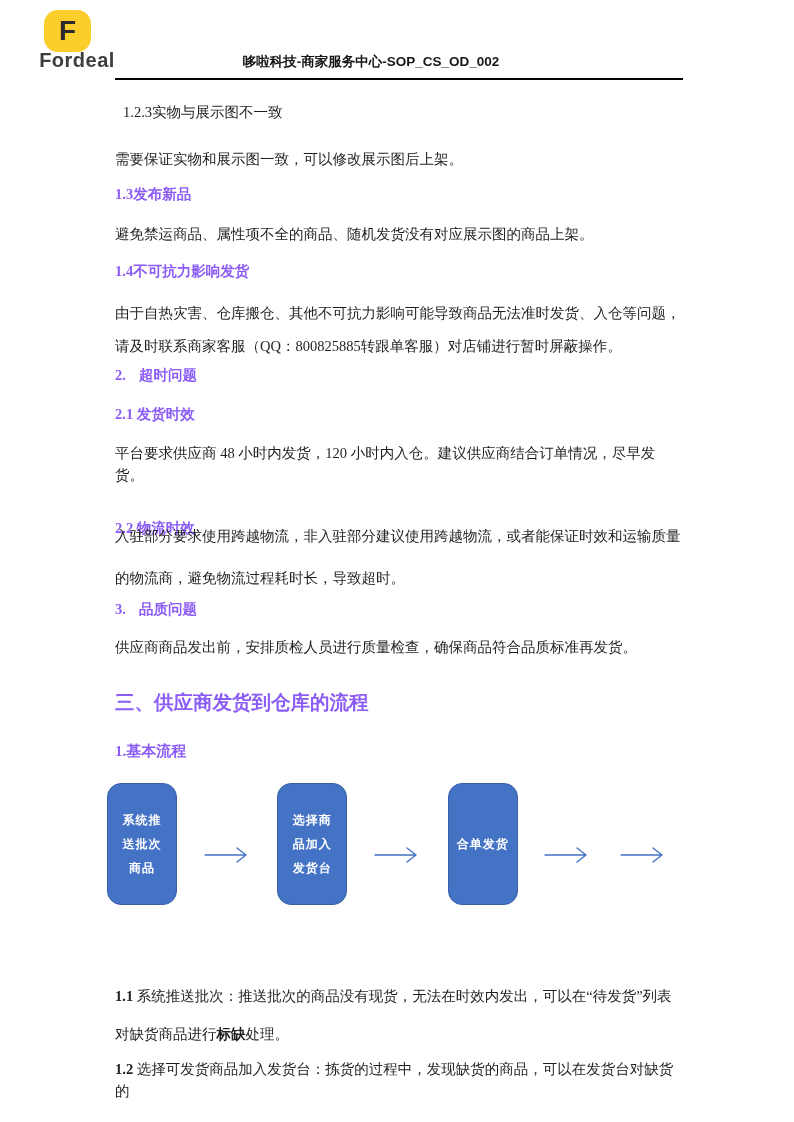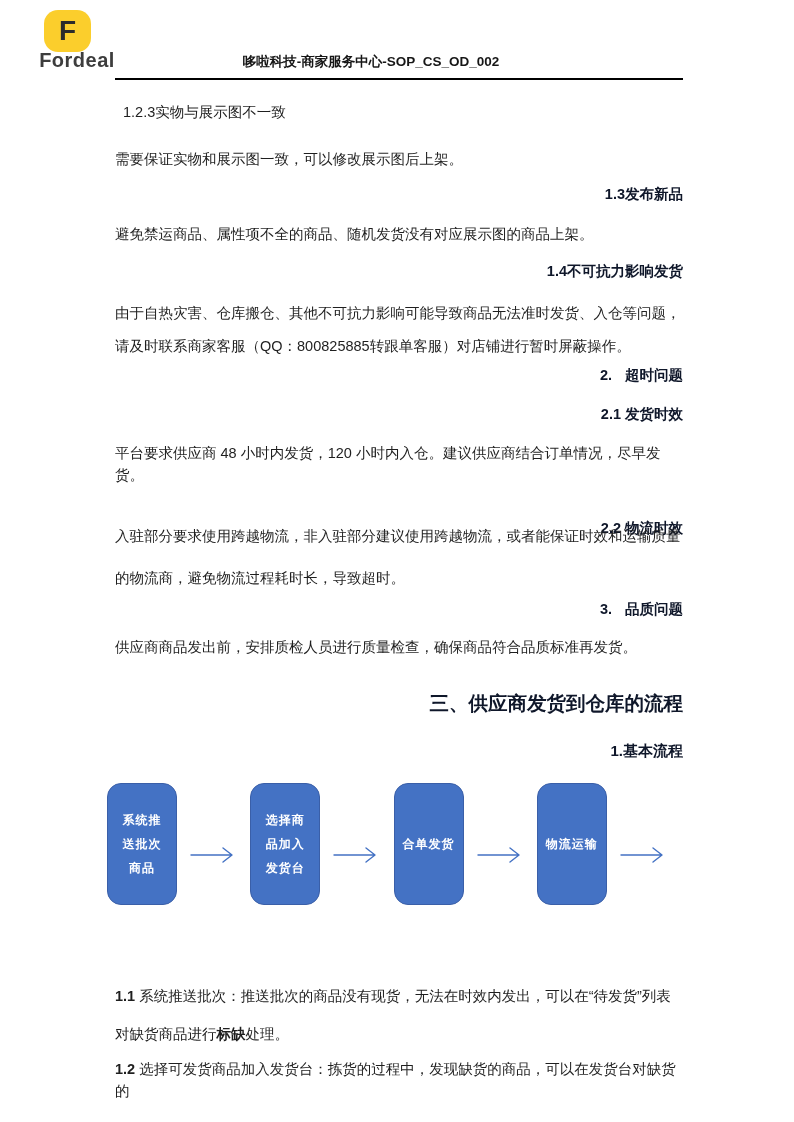--- a/index.html
+++ b/index.html
@@ -2,23 +2,23 @@
 <html><head>
 <meta charset="utf-8">
 <style>
   html,body{margin:0;padding:0;}
   body{
     width:794px;height:1122px;position:relative;background:#ffffff;
     font-family:"Liberation Sans","DejaVu Sans",sans-serif;
     color:#1d1d1f;overflow:hidden;
   }
   .abs{position:absolute;}
-  .para{position:absolute;left:115px;width:568px;font-size:14.5px;line-height:22px;color:#1f1f1f;}
+  .para{position:absolute;left:115px;width:568px;font-size:14.5px;line-height:22px;color:#1f1f1f;font-family:Liberation Serif, serif;}
   .b{font-weight:700;}
-  .hd{font-weight:700;color:#0f172a;text-align:right;}
+  .hd{font-weight:700;color:#8b5cf6;}
   .lh33{line-height:33px;}
   .lh42{line-height:42px;}
   .lh38{line-height:38px;}
   .num{display:inline-block;margin-right:13px;}
 
   
   .logo-icon{
     left:44px;top:10px;width:47px;height:42px;background:#FBCE2C;border-radius:14px;
     display:flex;align-items:center;justify-content:center;
   }
@@ -99,23 +99,20 @@
   </div>
   <svg class="farrow" width="51" height="124" viewBox="0 0 51 124">
     <path d="M3 72 H43 M35 65 L44 72 L35 79" fill="none" stroke="#4472C4" stroke-width="1.4" stroke-linecap="round" stroke-linejoin="round"></path>
   </svg>
   <div class="fbox">
     <div>合单发货</div>
   </div>
   <svg class="farrow" width="51" height="124" viewBox="0 0 51 124">
     <path d="M3 72 H43 M35 65 L44 72 L35 79" fill="none" stroke="#4472C4" stroke-width="1.4" stroke-linecap="round" stroke-linejoin="round"></path>
   </svg>
-  <div class="fbox">
-    <div>物流运输</div>
-  </div>
   <svg class="farrow" width="51" height="124" viewBox="0 0 51 124">
     <path d="M3 72 H43 M35 65 L44 72 L35 79" fill="none" stroke="#4472C4" stroke-width="1.4" stroke-linecap="round" stroke-linejoin="round"></path>
   </svg>
 </div>
 
 <div class="para lh38" style="top:977px;">
   <span class="b">1.1 </span><span>系统推送批次：推送批次的商品没有现货，无法在时效内发出，可以在“待发货”列表对缺货商品进行</span><span class="b">标缺</span><span>处理。</span>
 </div>
 <div class="para" style="top:1058px;">
   <span class="b">1.2 </span><span>选择可发货商品加入发货台：拣货的过程中，发现缺货的商品，可以在发货台对缺货的</span>

